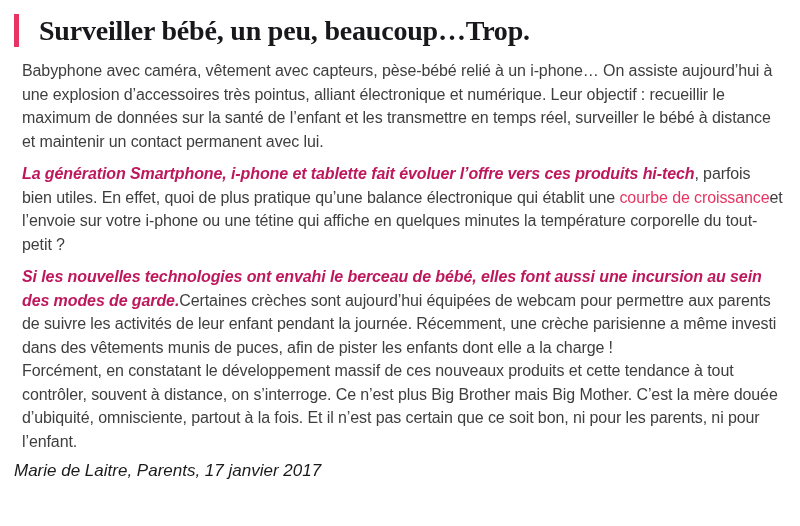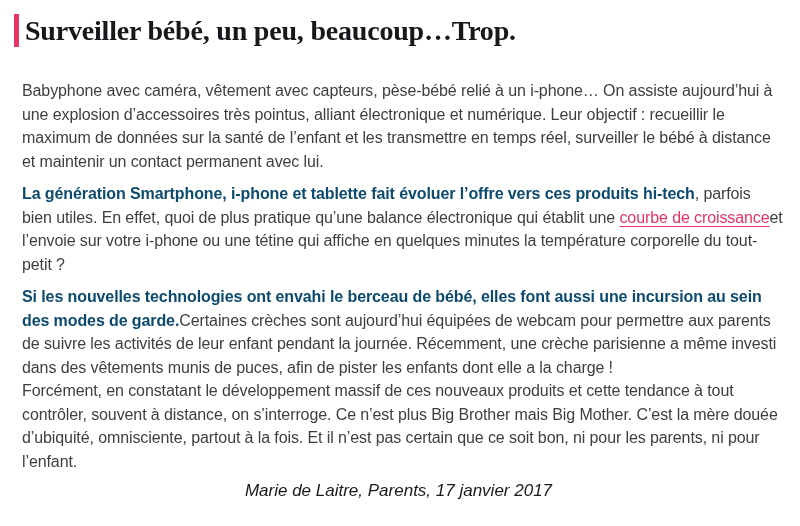--- a/index.html
+++ b/index.html
@@ -16,22 +16,22 @@
   .page {
     box-sizing: border-box;
     width: 800px;
     height: 526px;
     padding: 12px 17px 0 14px;
     background: #ffffff;
   }
   .title-row {
     display: flex;
     align-items: center;
-    gap: 6px;
-    margin: 2px 0 32px 0;
+    gap: 20px;
+    margin: 2px 0 12px 0;
   }
   .title-bar {
     flex: 0 0 auto;
     width: 5px;
     height: 33px;
     background: #e73462;
   }
   .title-text {
     font-family: "Liberation Serif", serif;
     font-size: 28px;
@@ -44,31 +44,31 @@
     font-size: 16px;
     line-height: 23.5px;
     letter-spacing: -0.1px;
     color: #3e3e3e;
     margin: 0 0 9px 8px;
   }
   p.body-par.no-gap {
     margin-bottom: 0;
   }
   p.body-par strong {
-    color: #0c4a6e;
+    color: #be185d;
+    font-style: italic;
   }
   a.inline-link {
     color: #e73462;
-    text-decoration: underline;
     text-underline-offset: 3px;
     cursor: pointer;
   }
   p.attribution {
     margin: 6px 0 0 0;
-    text-align: center;
+    text-align: left;
     font-style: italic;
     font-size: 17px;
     line-height: 23px;
     color: #1a1a1a;
   }
 </style>
 </head>
 <body>
 
 <div class="page">

